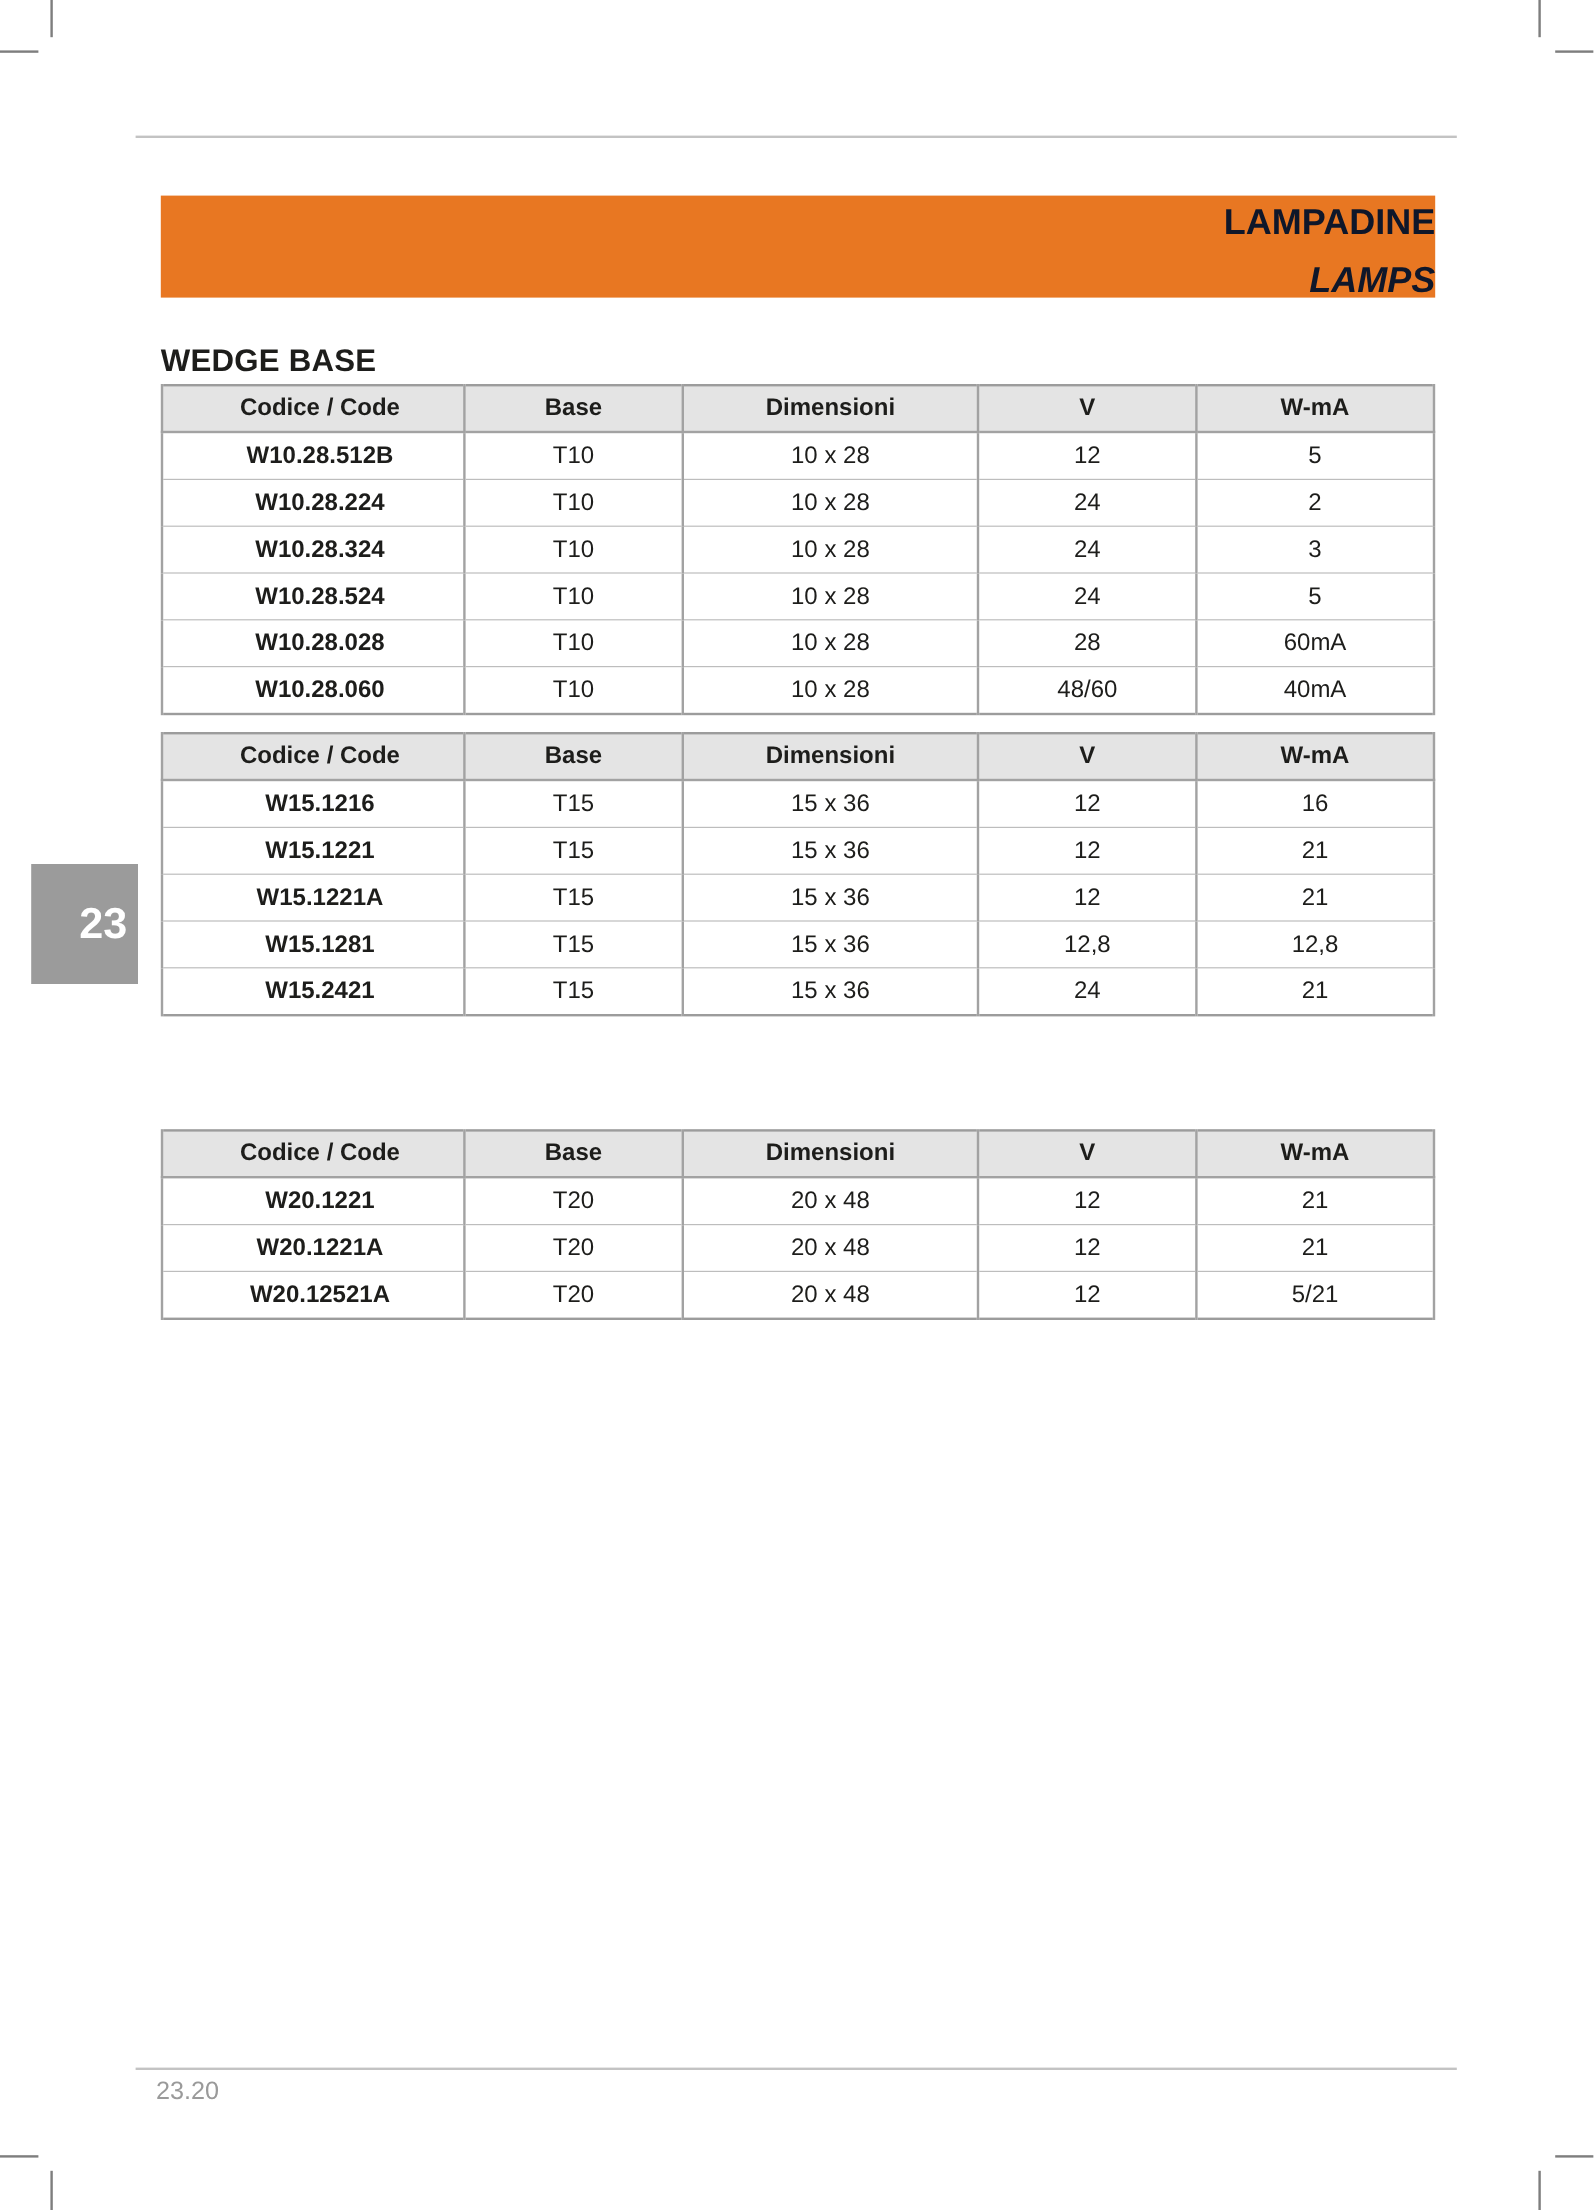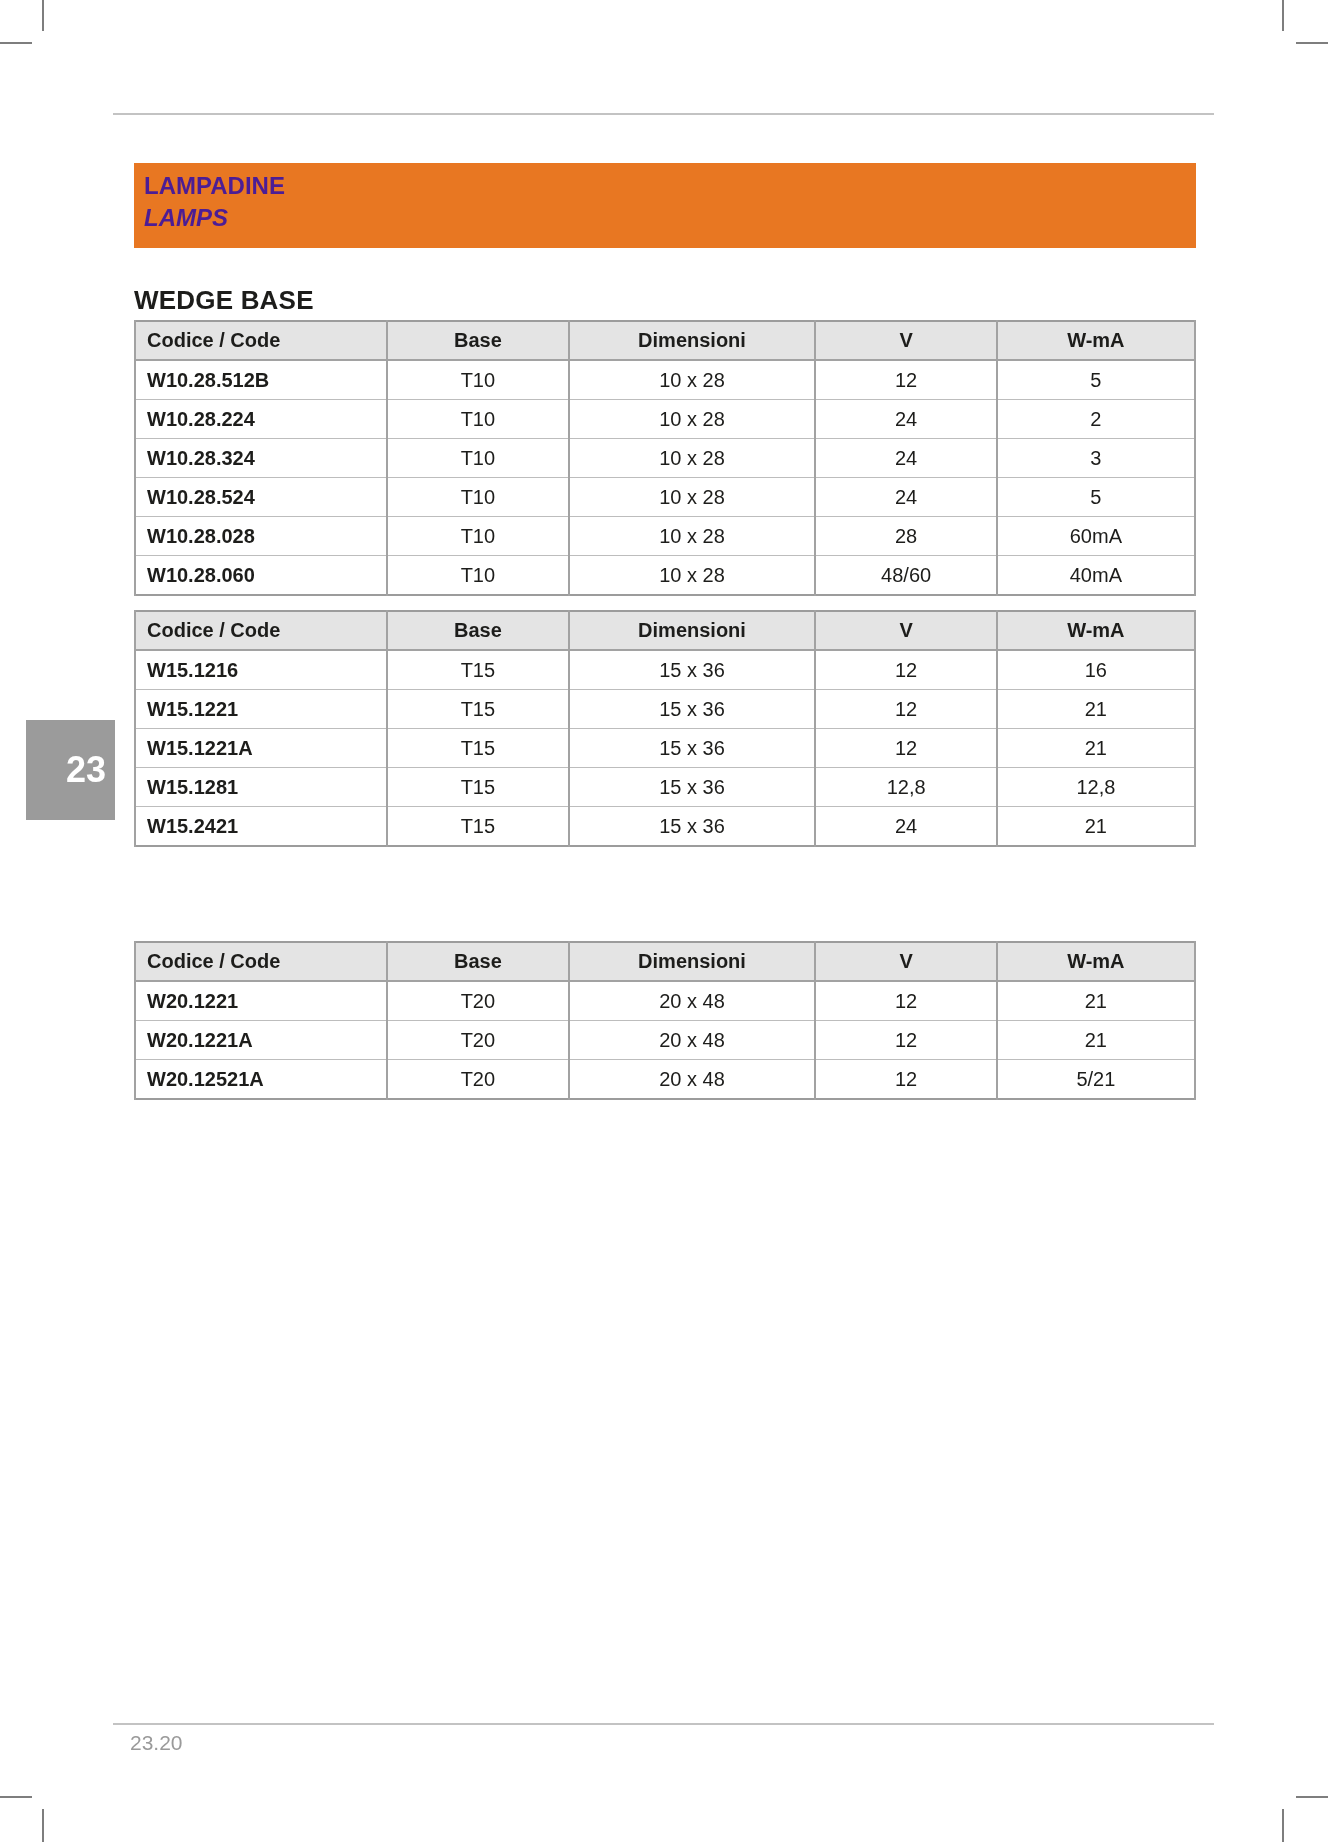--- a/index.html
+++ b/index.html
@@ -8,24 +8,24 @@
     font-family: "Liberation Sans", "DejaVu Sans", sans-serif;
     color: #1d1d1b;
   }
   .crop { position: absolute; background: #7e7e7e; }
   .rule { position: absolute; left: 113px; width: 1101px; height: 2px; background: #c3c3c3; }
   .rule.top { top: 113px; }
   .rule.bottom { top: 1723px; }
 
   .banner {
     position: absolute; left: 134px; top: 163px; width: 1062px; height: 85px;
-    background: #e87722; color: #4c1d95; box-sizing: border-box;
-    padding: 7px 0 0 10px; font-weight: bold; font-size: 24px; line-height: 32px;
-  }
-  .banner .sub { font-style: italic; }
+    background: #e87722; color: #0f172a; box-sizing: border-box;
+    padding: 7px 0 0 10px; font-weight: bold; font-size: 30px; line-height: 32px; text-align: right;
+  }
+  .banner .sub { font-style: italic; margin-top: 16px; }
 
   .heading {
     position: absolute; left: 134px; top: 285px;
     font-size: 26px; font-weight: bold; color: #1d1d1b; letter-spacing: 0.2px;
   }
 
   .table-host { position: absolute; left: 134px; }
   #table-host-0 { top: 320px; }
   #table-host-1 { top: 610px; }
   #table-host-2 { top: 941px; }
@@ -41,21 +41,21 @@
   }
   table.spec th {
     background: #e4e4e4; height: 37px; font-weight: bold;
     border-bottom: 2px solid #a2a2a2;
   }
   table.spec td {
     height: 38px; font-weight: normal;
     border-top: 1px solid #bdbdbd; border-bottom: 1px solid #bdbdbd;
   }
   table.spec th:first-child, table.spec td:first-child {
-    text-align: left; padding-left: 11px;
+    text-align: center; padding-left: 11px;
   }
   table.spec td:first-child { font-weight: bold; }
 
   .side-tab {
     position: absolute; left: 26px; top: 720px; width: 89px; height: 100px;
     background: #9b9b9b; color: #ffffff; font-weight: bold; font-size: 36px;
     display: flex; align-items: center; justify-content: flex-end;
     box-sizing: border-box; padding-right: 9px;
   }
 

